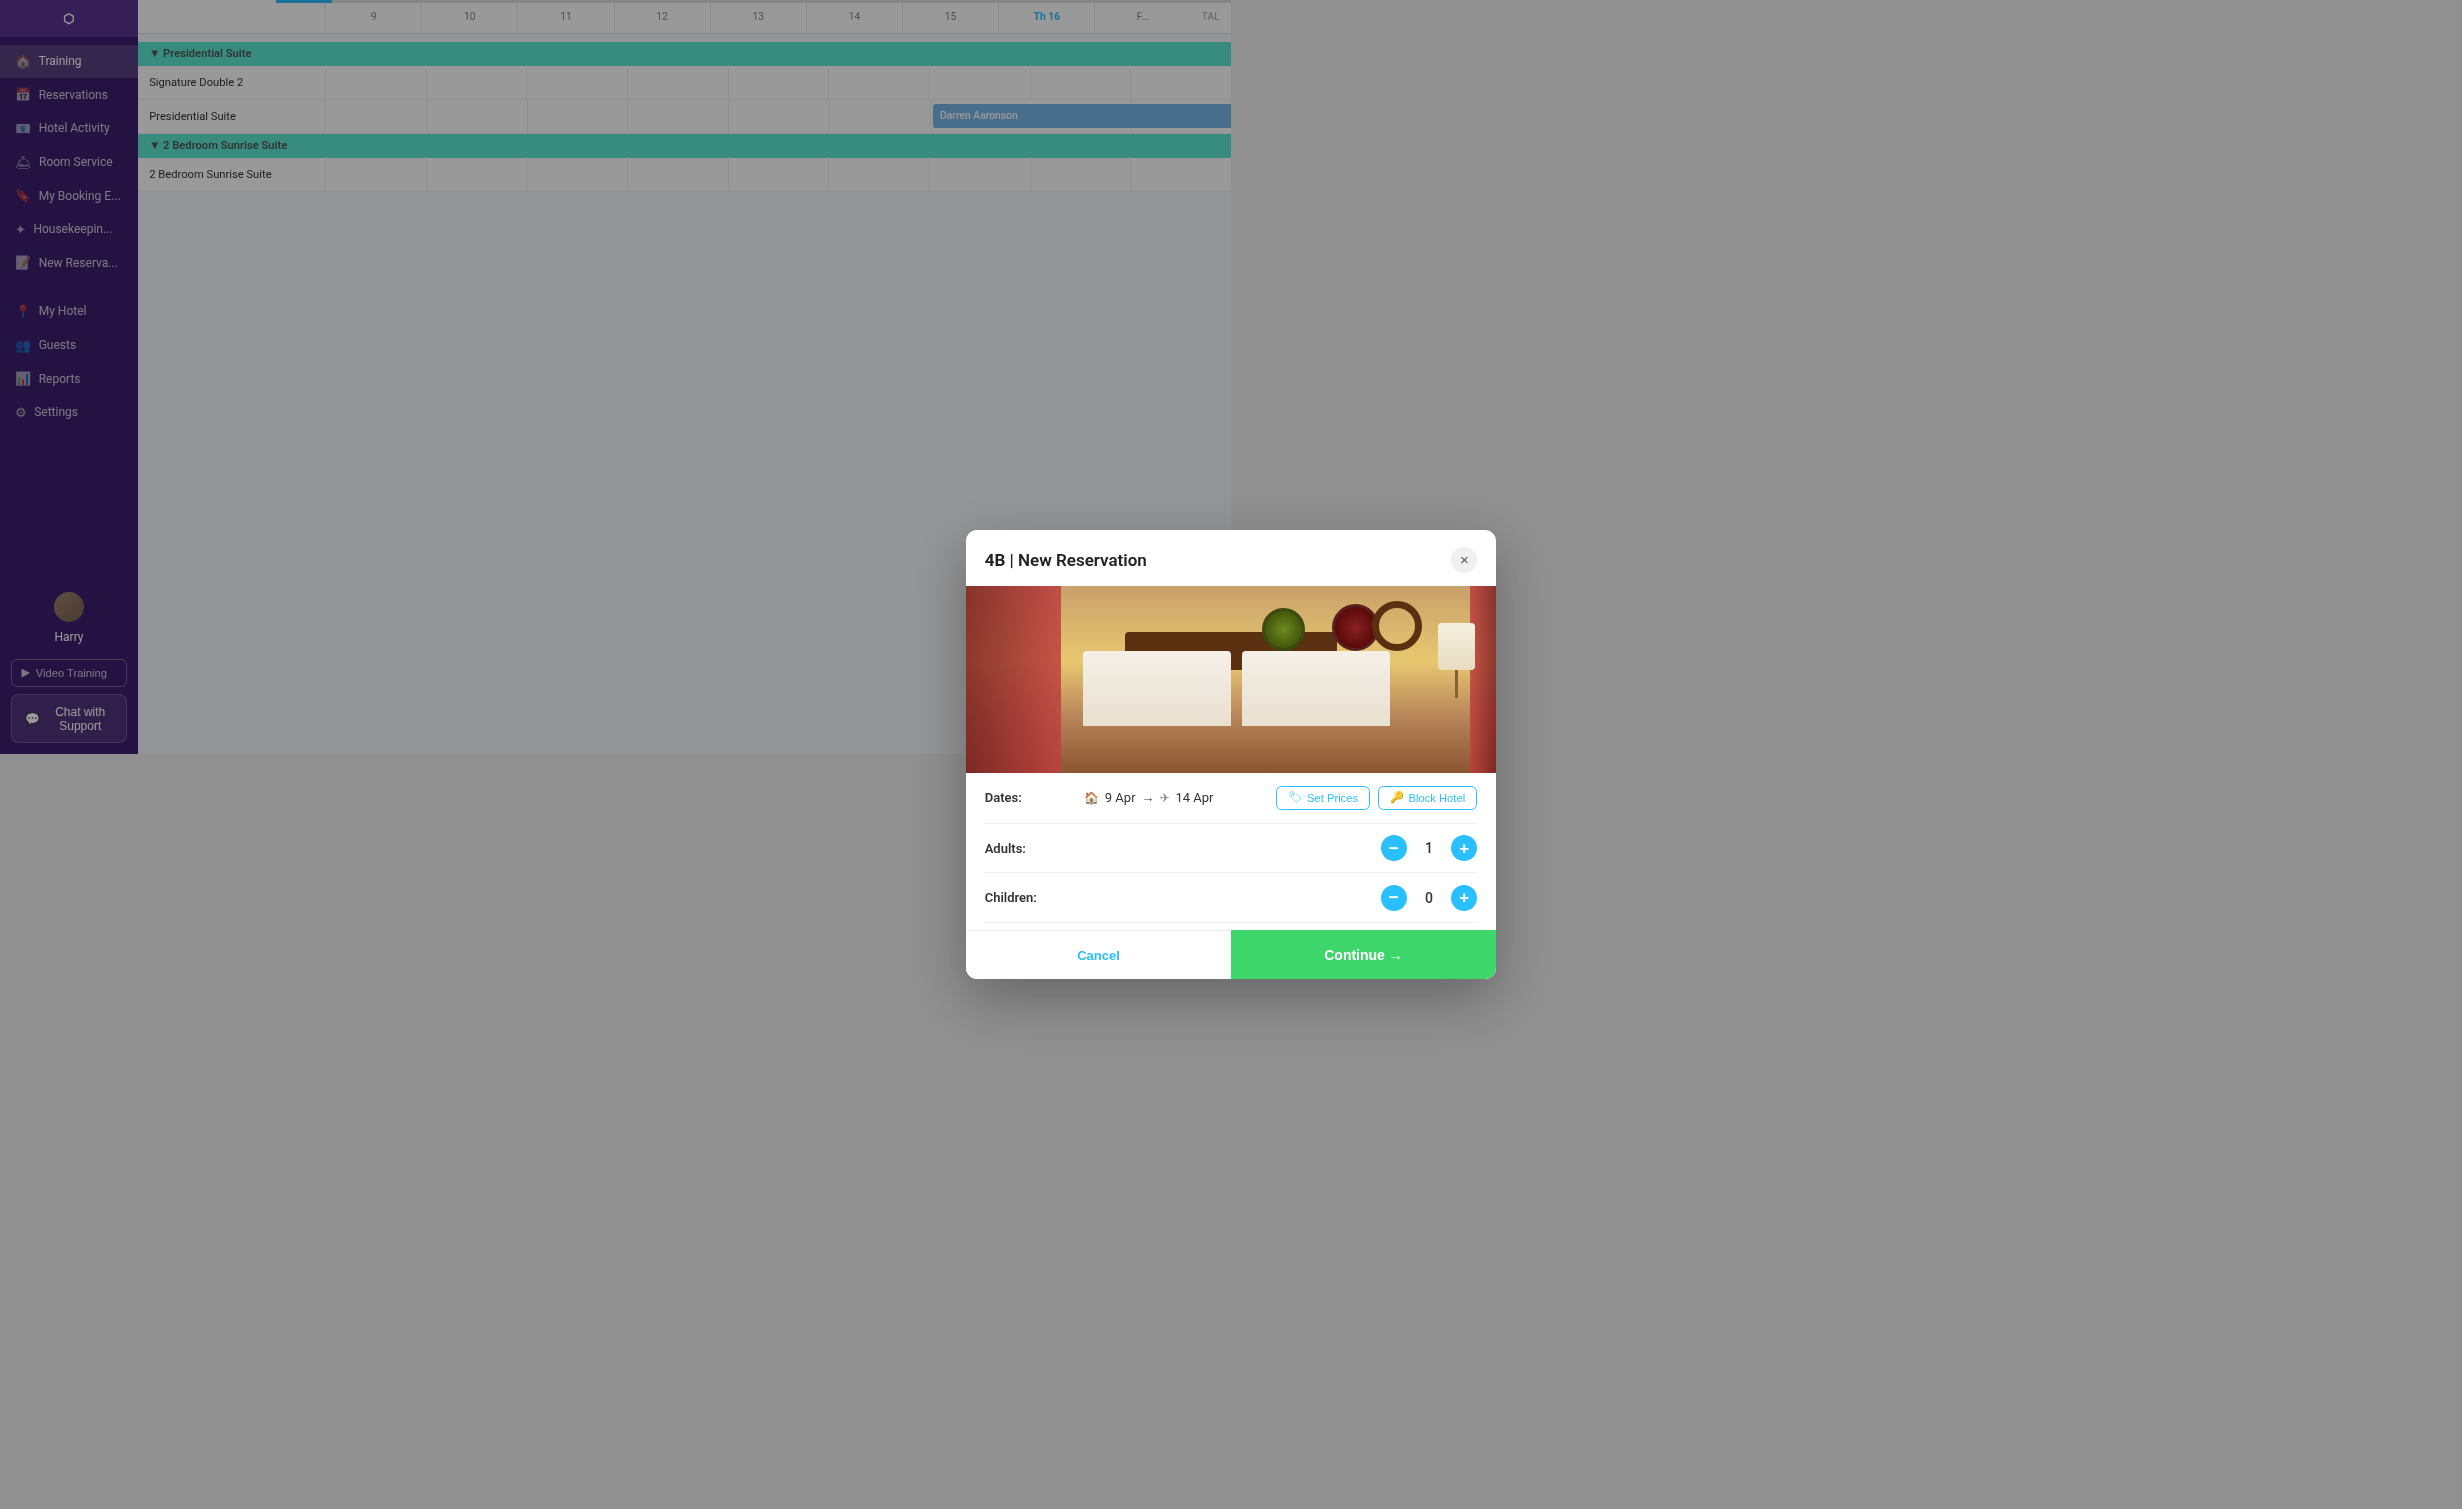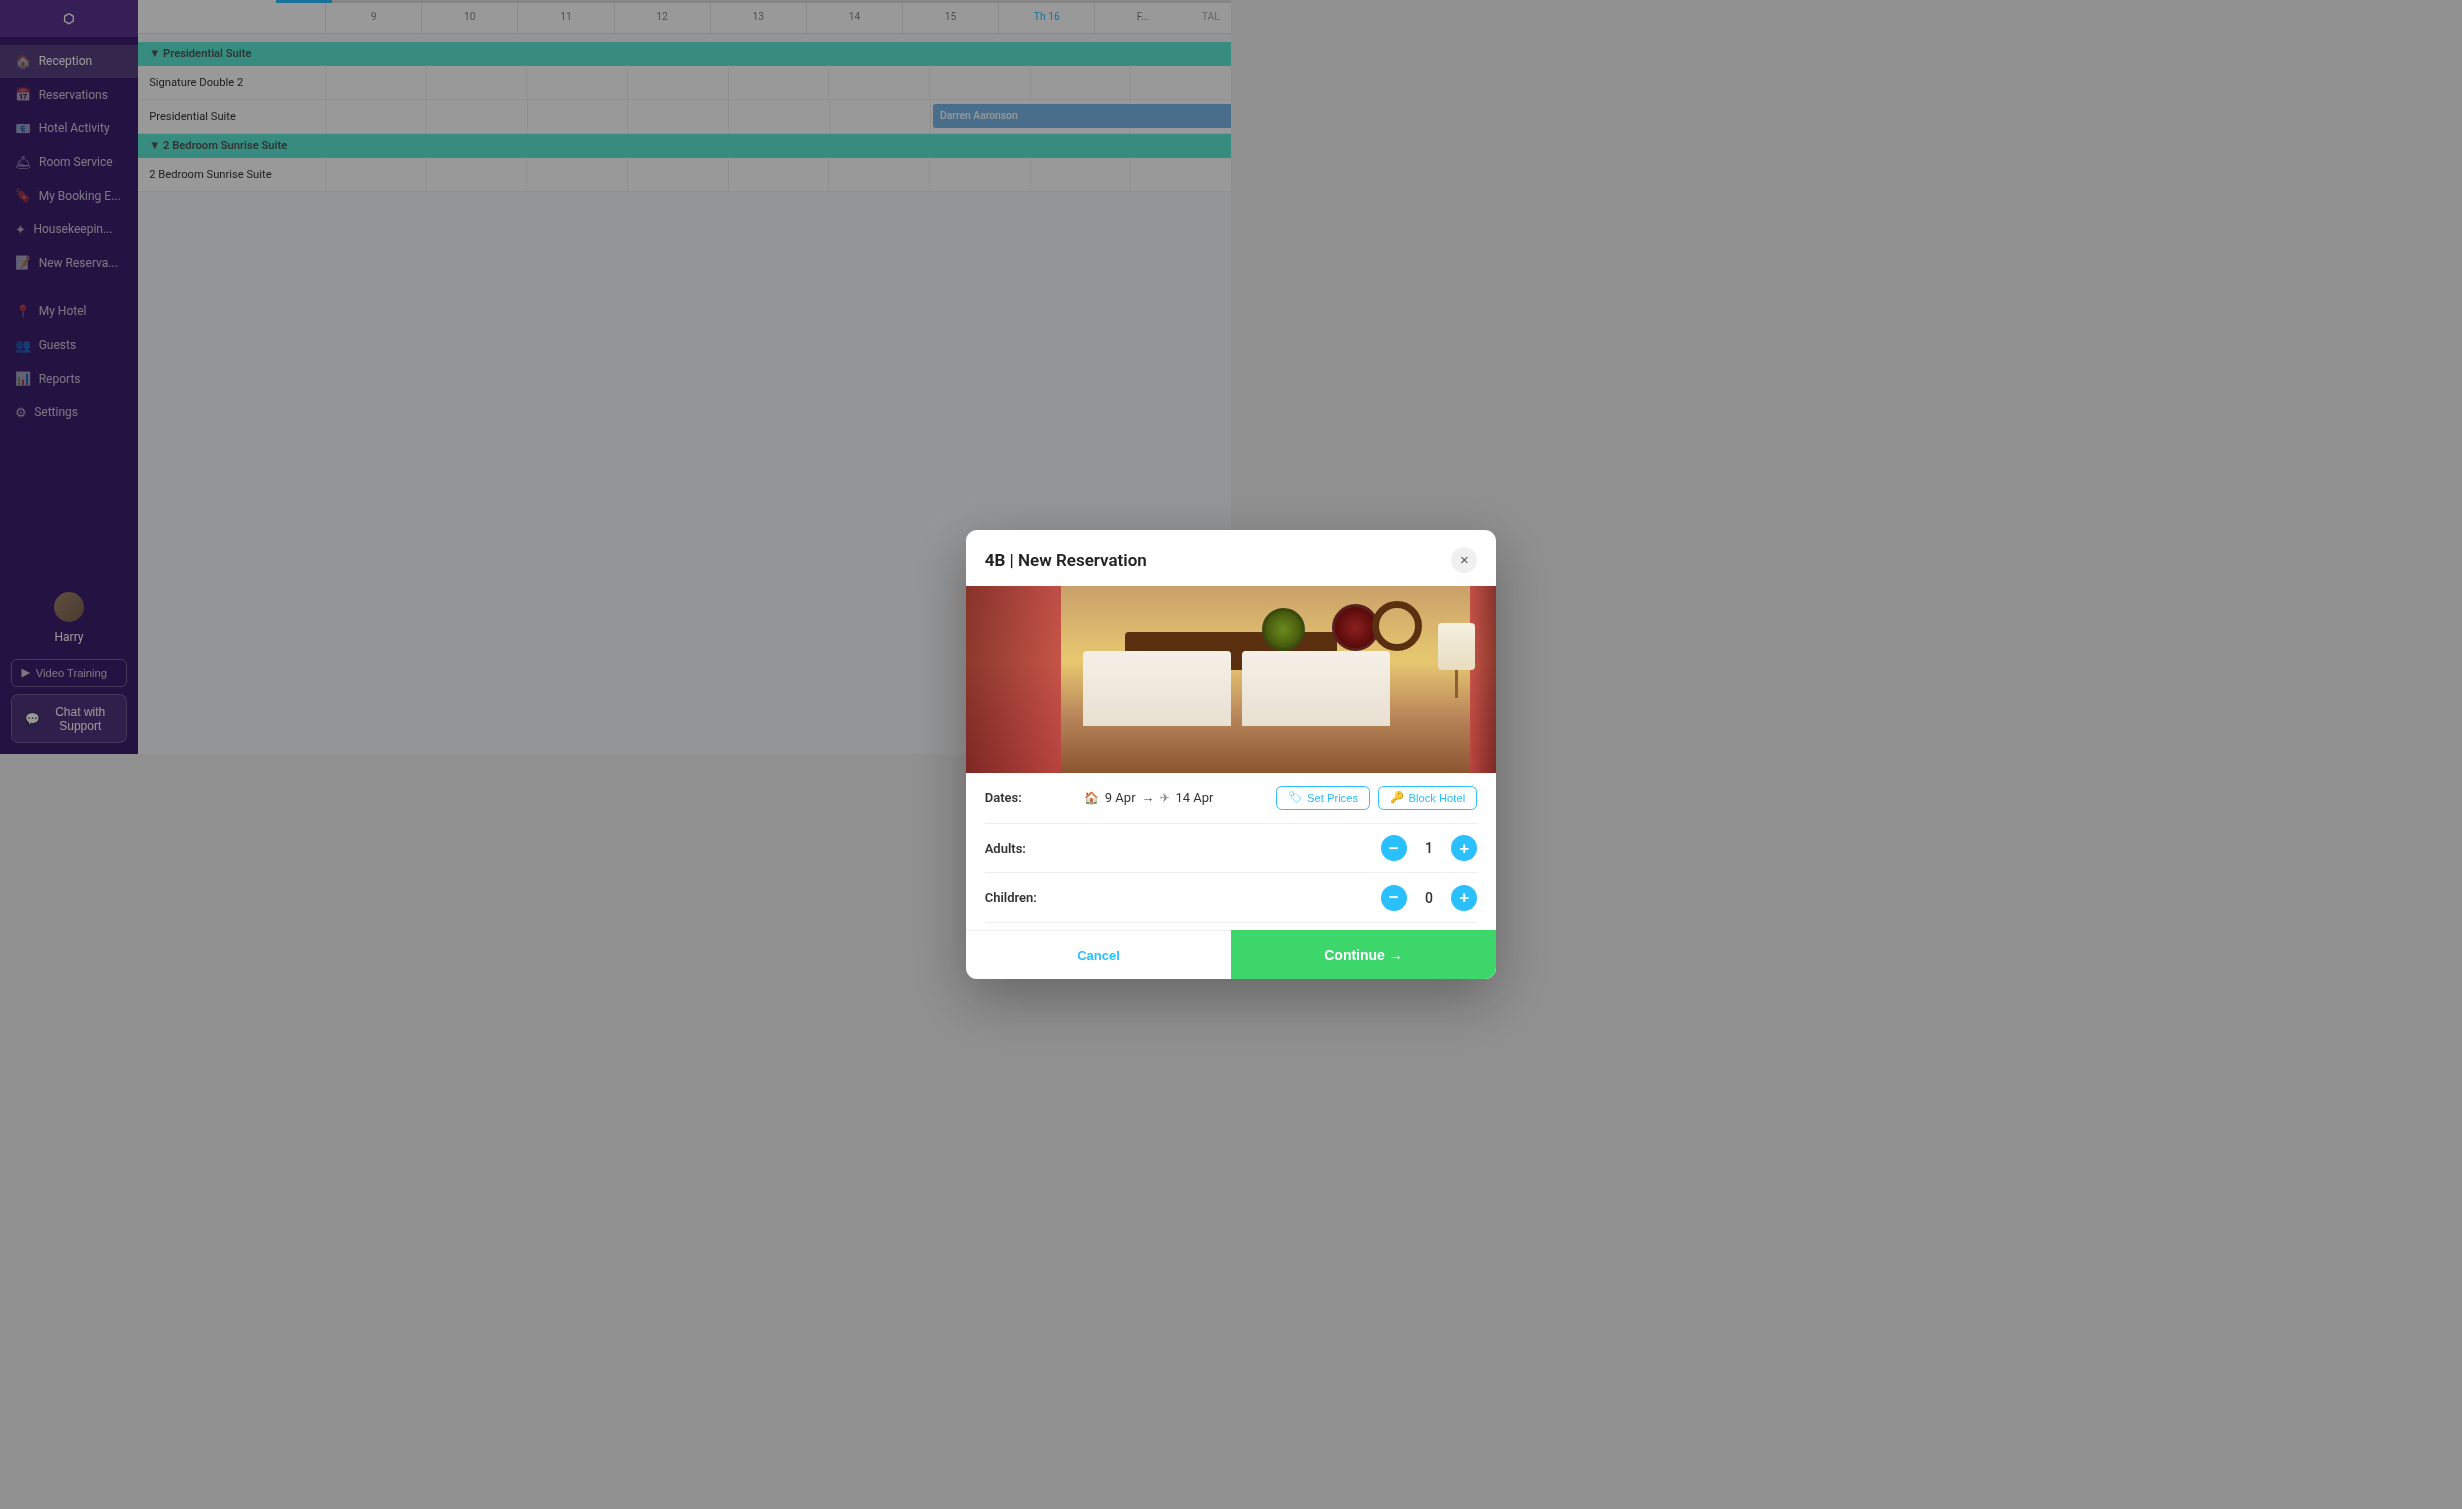--- a/index.html
+++ b/index.html
@@ -486,34 +486,34 @@
       align-items: center;
       justify-content: center;
       font-size: 10.3px;
       color: #888;
       border-left: 0.9px solid #e8e8e8;
       height: 34px;
     }
 
     .col-header.today {
       color: #2abfff;
-      font-weight: 400;
+      font-weight: 700;
     }
   </style>
 </head>
 <body>
 
 <div class="sidebar">
   <div class="sidebar-logo">
     <span style="color:white;font-weight:700;font-size:13px;">⬡</span>
   </div>
   <div class="sidebar-nav">
     <div class="sidebar-item active">
       <span class="icon">🏠</span>
-      <span>Reception</span>
+      <span>Training</span>
     </div>
     <div class="sidebar-item">
       <span class="icon">📅</span>
       <span>Reservations</span>
     </div>
     <div class="sidebar-item">
       <span class="icon">📧</span>
       <span>Hotel Activity</span>
     </div>
     <div class="sidebar-item">

